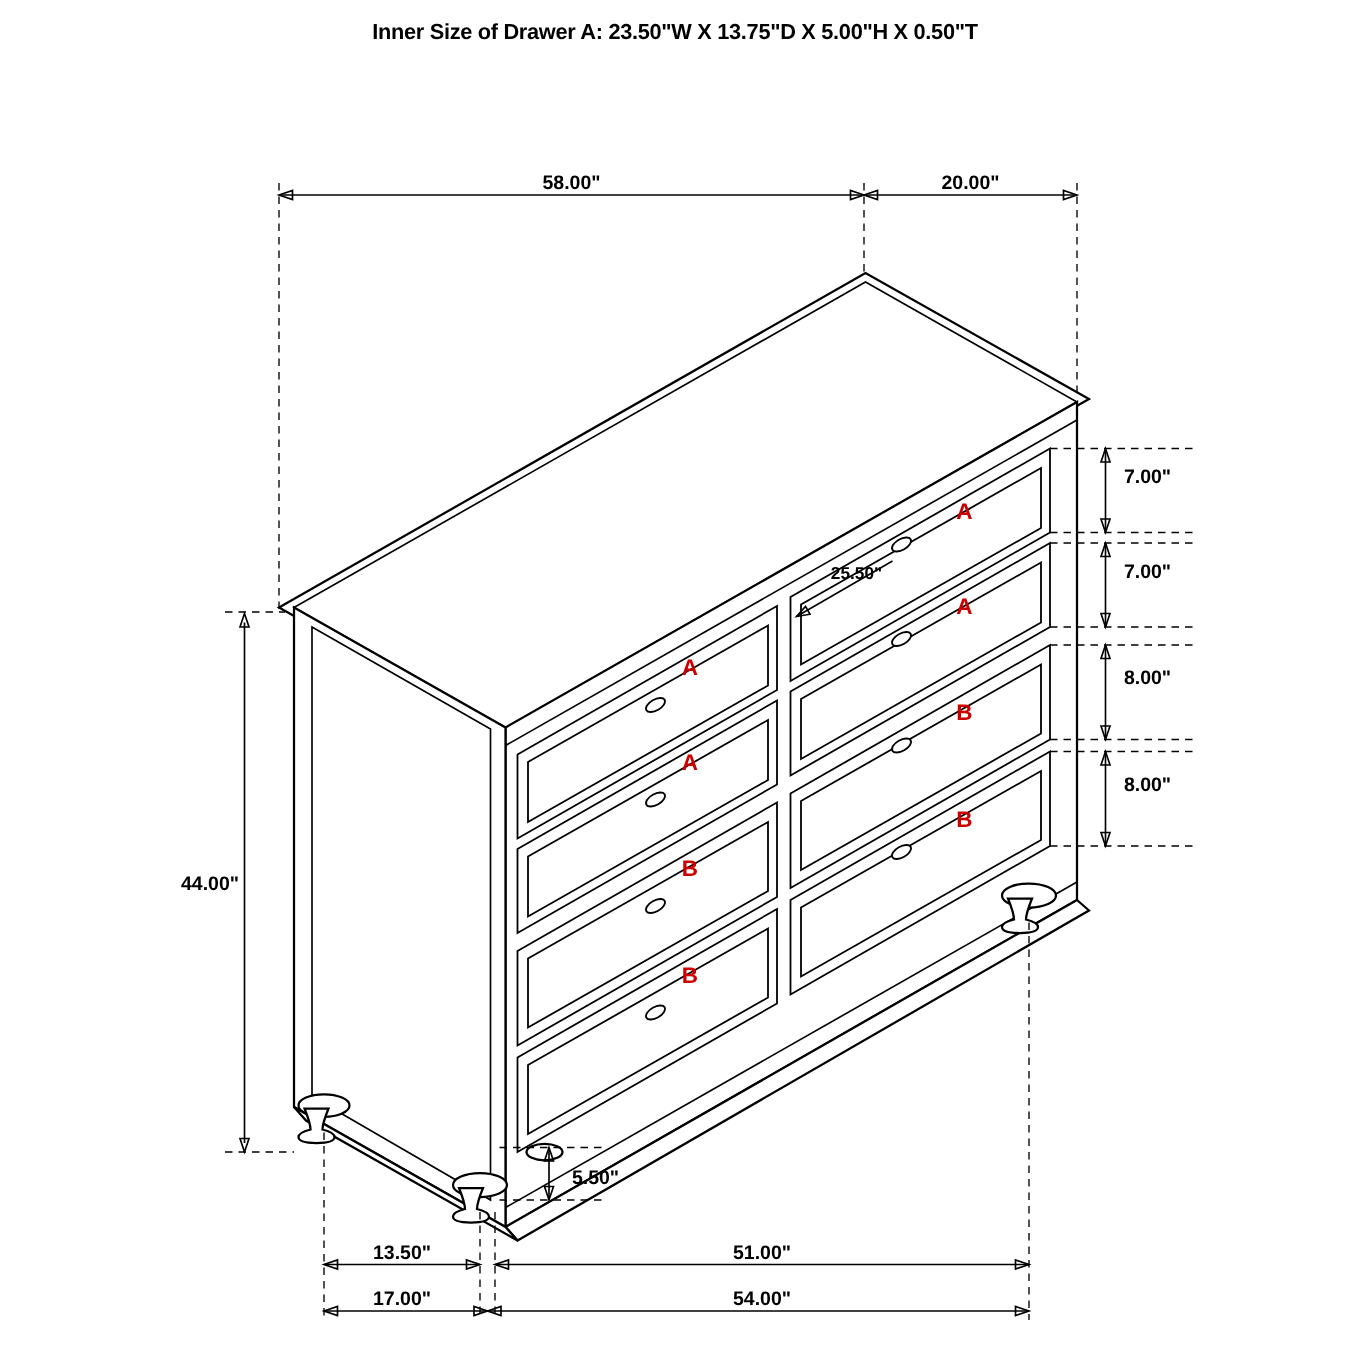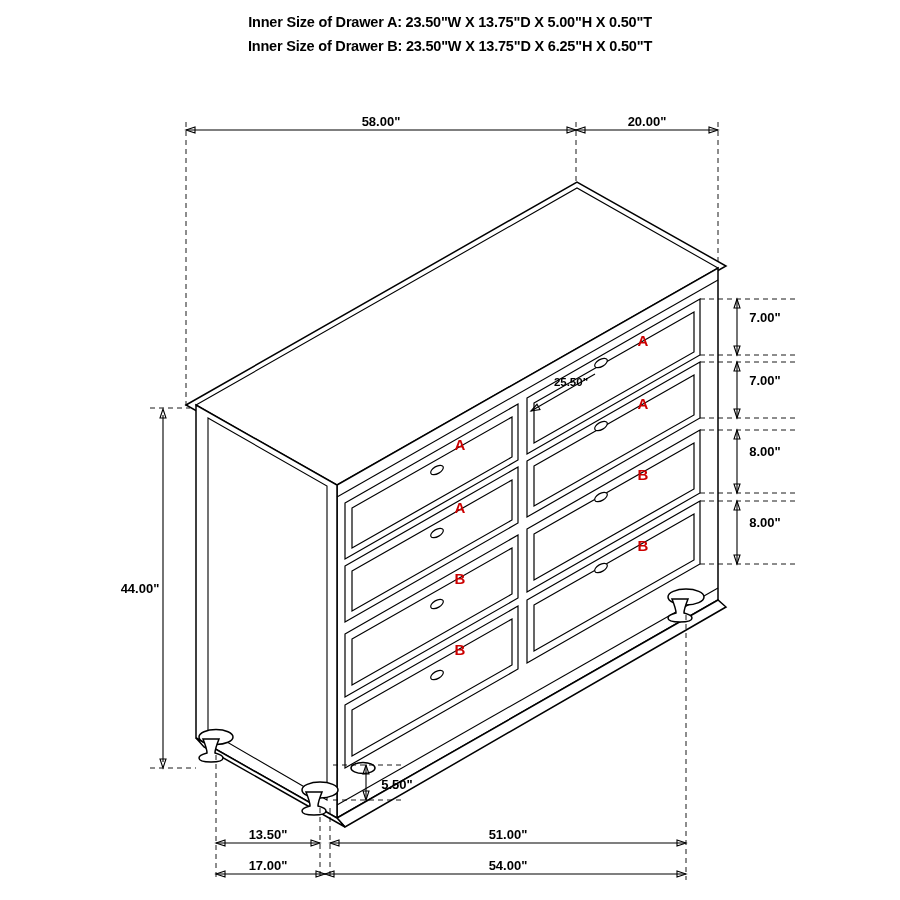--- a/index.html
+++ b/index.html
@@ -61,21 +61,20 @@
   .body-fill { fill: #ffffff; stroke: #000000; stroke-width: 1.5; }
   .panel { fill: #ffffff; stroke: #000000; stroke-width: 1.2; }
   .knob { fill: #ffffff; stroke: #000000; stroke-width: 1.2; }
 </style>
 </head>
 <body>
 
 <div id="stage">
 
   <div class="note" id="note-a">Inner Size of Drawer A: 23.50"W X 13.75"D X 5.00"H X 0.50"T</div>
-  <div class="note" id="note-b">Inner Size of Drawer B: 23.50"W X 13.75"D X 6.25"H X 0.50"T</div>
 
   <svg id="diagram" viewBox="0 0 900 900">
 
     <g>
       <line class="ext" x1="186" y1="122" x2="186" y2="410"></line>
       <line class="ext" x1="576" y1="122" x2="576" y2="190"></line>
       <line class="ext" x1="718" y1="122" x2="718" y2="265"></line>
 
       <line class="dim" x1="186" y1="130" x2="576" y2="130"></line>
       <path class="dim" d="M186,130 l9,-3 v6 z" fill="#000"></path>

